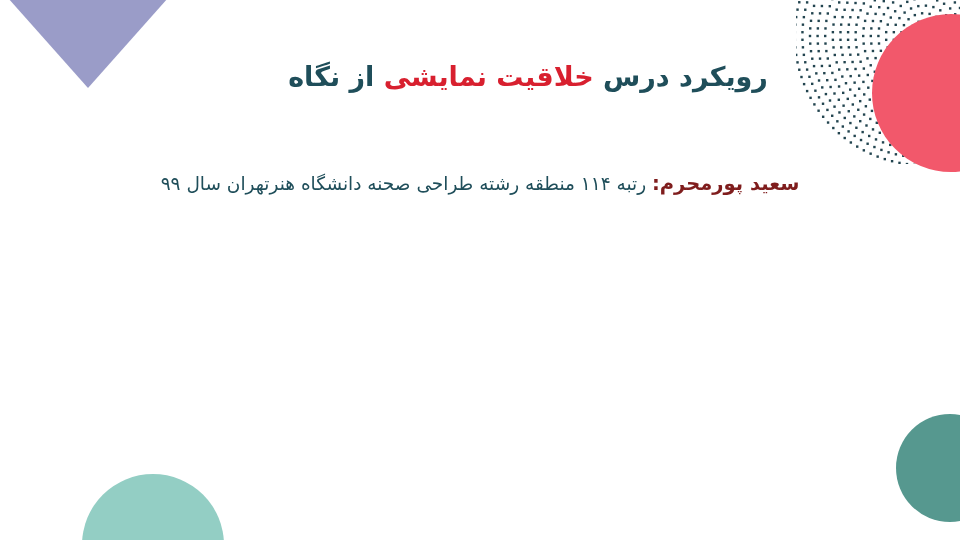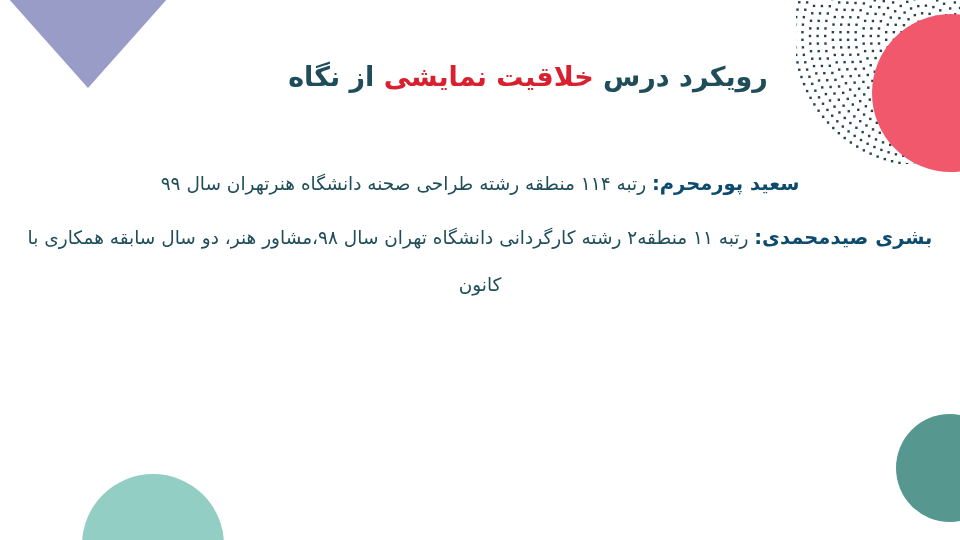--- a/index.html
+++ b/index.html
@@ -102,21 +102,21 @@
     color: #1f4e5a;
     direction: rtl;
     text-align: center;
     margin: 0;
   }
   .para.p1 { margin-bottom: 6px; }
   .para.p2 { margin-bottom: 6px; }
 
   .lead {
     font-weight: bold;
-    color: #0c4a6e;
+    color: #7f1d1d;
     font-size: 19.5px;
   }
   .rest { color: #1f4e5a; }
 </style>
 </head>
 <body>
 
 <div id="slide">
 
   <div class="deco" id="purple-triangle"></div>
@@ -573,19 +573,16 @@
     <span class="t-dark">رویکرد درس </span><span class="t-red">خلاقیت نمایشی</span><span class="t-dark"> از نگاه</span>
   </div>
 
   <div id="body-block">
 
     <p class="para p1">
       <span class="lead">سعید پورمحرم:</span><span class="rest"> رتبه ۱۱۴ منطقه رشته طراحی صحنه دانشگاه هنرتهران سال ۹۹</span>
     </p>
 
 
-    <p class="para p3">
-      <span class="lead">بشری صیدمحمدی:</span><span class="rest"> رتبه ۱۱ منطقه۲ رشته کارگردانی دانشگاه تهران سال ۹۸،مشاور هنر، دو سال سابقه همکاری با کانون</span>
-    </p>
 
   </div>
 
 </div>
 
 </body></html>

